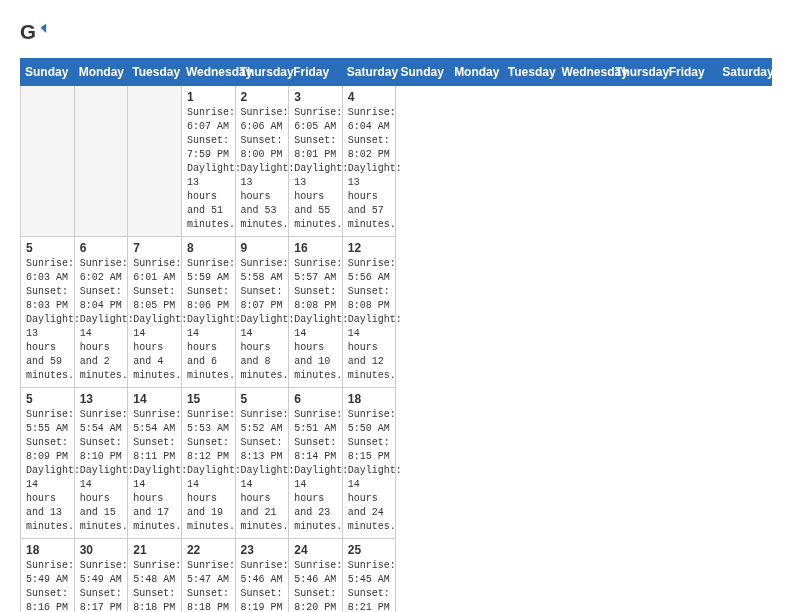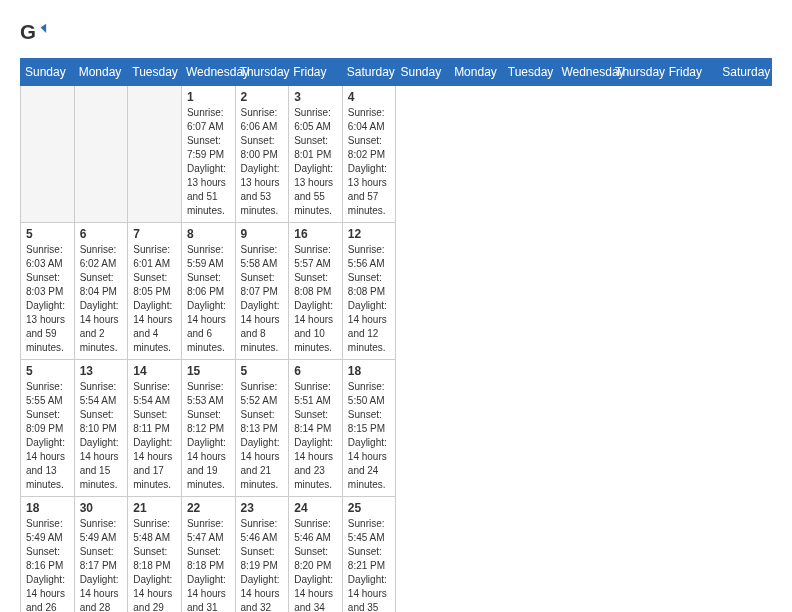--- a/index.html
+++ b/index.html
@@ -54,21 +54,21 @@
     }
     table {
       width: 100%;
       border-collapse: collapse;
       table-layout: fixed;
     }
     th {
       background-color: #2a6ebb;
       color: #fff;
       font-size: 12px;
-      font-weight: normal;
+      font-weight: bold;
       padding: 6px 4px;
       text-align: left;
       border: 1px solid #2a6ebb;
     }
     td {
       border: 1px solid #ccc;
       vertical-align: top;
       padding: 4px 5px;
       font-size: 10.5px;
       color: #333;
@@ -80,20 +80,21 @@
     }
     .day-number {
       font-weight: bold;
       font-size: 12px;
       margin-bottom: 2px;
     }
     .day-info {
       font-size: 10px;
       line-height: 1.4;
       color: #333;
+      font-family: Liberation Mono, monospace;
     }
   </style>
 </head>
 <body>
 
 <div class="header">
   <div class="logo">
     <svg class="logo-icon" viewBox="0 0 30 30">
       <text x="0" y="20" font-size="22" font-weight="bold" fill="#333">G</text>
       <path d="M22 8 L28 4 L28 14 Z" fill="#2a6ebb"></path>

